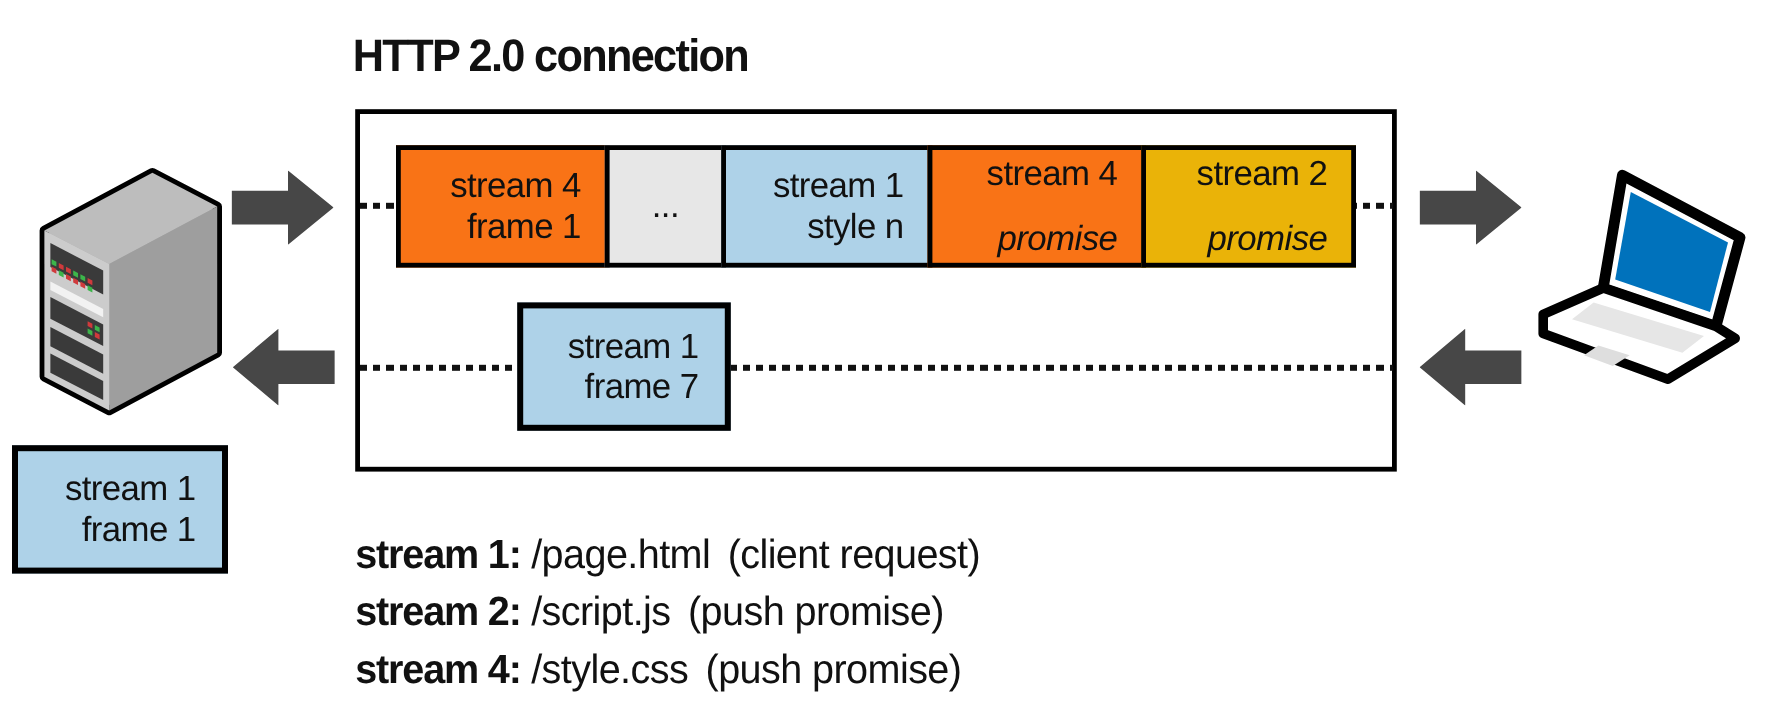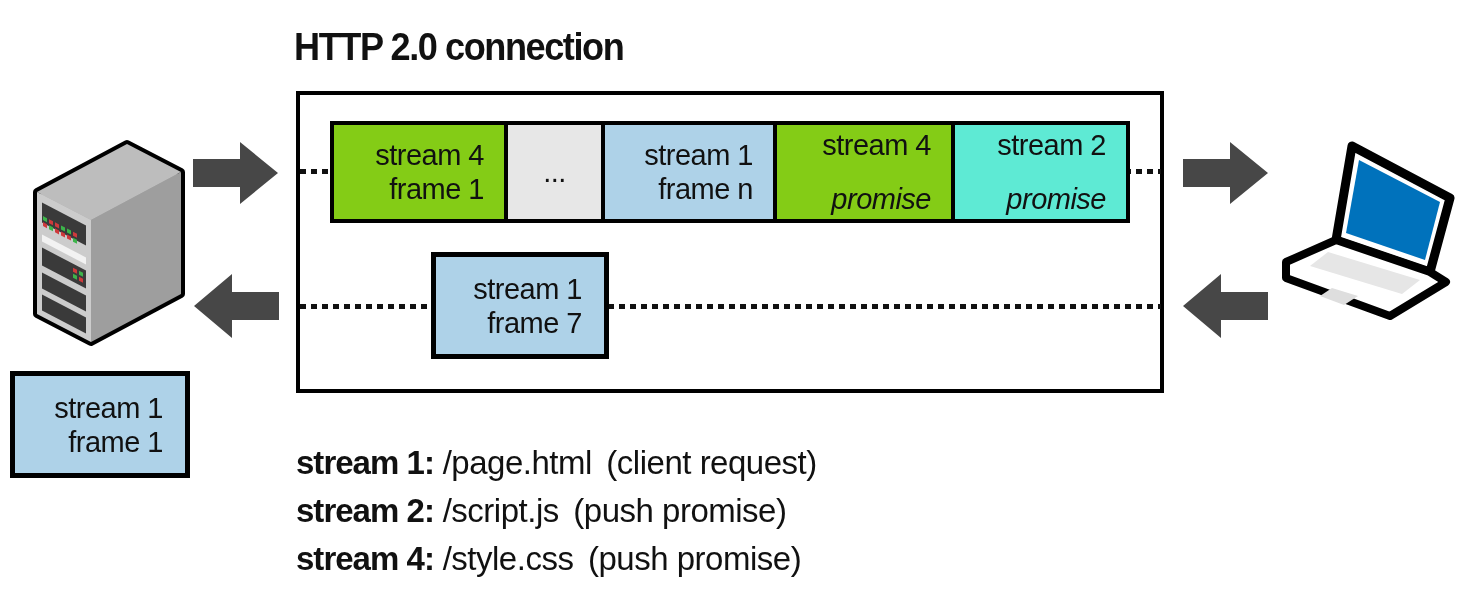--- a/index.html
+++ b/index.html
@@ -24,24 +24,24 @@
   #dotted-response{left:300px;top:304px;width:861px;}
   
   #frame-row{left:330px;top:121px;display:flex;z-index:2;}
   .frame{
     box-sizing:border-box;height:102px;border:4px solid #000;
     display:flex;flex-direction:column;justify-content:center;align-items:flex-end;
     padding-right:20px;font-size:29px;line-height:34px;letter-spacing:-0.5px;
   }
   .frame + .frame{margin-left:-4px;}
   .frame .l2.italic{font-style:italic;margin-top:20px;}
-  .frame.green{background:#84cc16;}
+  .frame.green{background:#f97316;}
   .frame.gray{background:#e7e7e7;align-items:center;padding-right:0;}
   .frame.blue{background:#aed2e8;}
-  .frame.orange{background:#5eead4;}
+  .frame.orange{background:#eab308;}
   .f1{width:178px;} .f2{width:101px;} .f3{width:176px;} .f4{width:182px;} .f5{width:179px;}
   
   .lonebox{
     box-sizing:border-box;border:5px solid #000;background:#aed2e8;z-index:2;
     display:flex;flex-direction:column;justify-content:center;align-items:flex-end;
     padding-right:22px;font-size:29px;line-height:34px;letter-spacing:-0.5px;
   }
   #frame-response{left:431px;top:252px;width:178px;height:107px;}
   #frame-pending{left:10px;top:371px;width:180px;height:107px;}
   
@@ -137,21 +137,21 @@
     <div class="frame green f1">
       <span class="l1">stream 4</span>
       <span class="l2">frame 1</span>
     </div>
     <div class="frame gray f2">
       <span class="l1">...</span>
 
     </div>
     <div class="frame blue f3">
       <span class="l1">stream 1</span>
-      <span class="l2">frame n</span>
+      <span class="l2">style n</span>
     </div>
     <div class="frame green f4">
       <span class="l1">stream 4</span>
       <span class="l2 italic">promise</span>
     </div>
     <div class="frame orange f5">
       <span class="l1">stream 2</span>
       <span class="l2 italic">promise</span>
     </div>
   </div>

